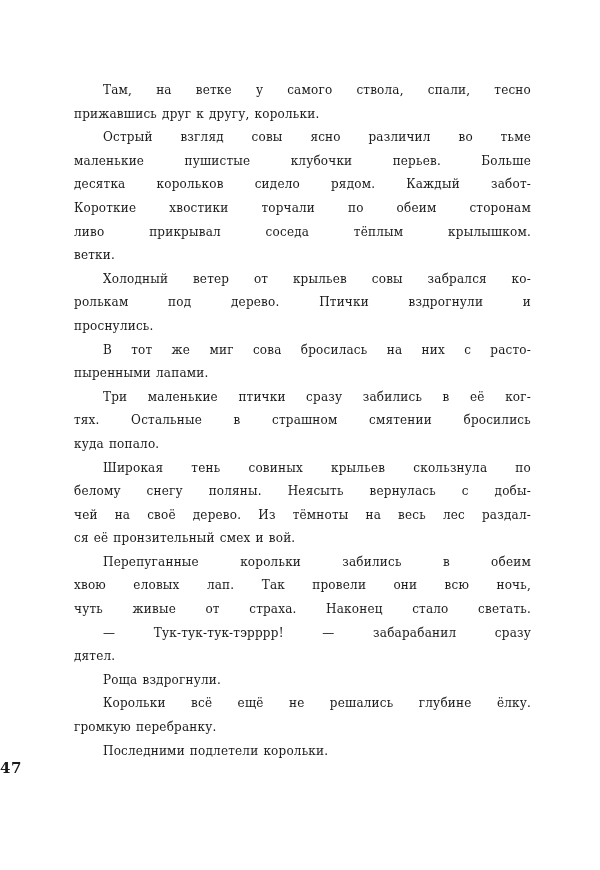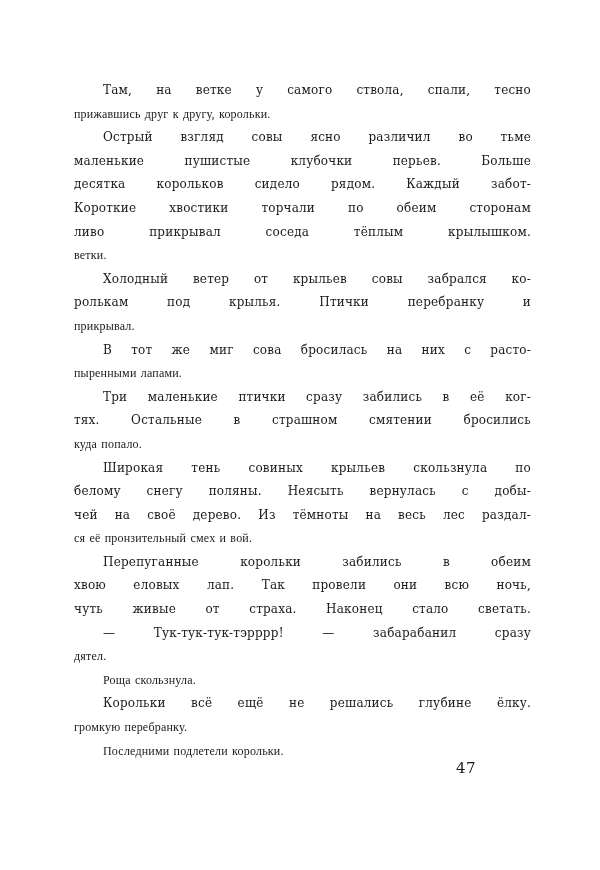--- a/index.html
+++ b/index.html
@@ -35,63 +35,62 @@
       text-align: justify;
       text-align-last: justify;
       letter-spacing: 0.2px;
       word-spacing: 1px;
     }
     .line.indent {
       padding-left: 29px;
     }
     .line.last {
       text-align-last: left;
-      font-family: Liberation Serif, serif;
     }
     .page-number {
       position: absolute;
       left: 0;
       width: 476px;
       top: 759px;
-      text-align: right;
+      text-align: left;
       font-family: "DejaVu Serif", "Liberation Serif", serif;
-      font-weight: normal;
+      font-weight: bold;
       font-size: 15px;
       letter-spacing: 0.5px;
     }
   </style>
 </head>
 <body>
 
 <div class="page">
   <div class="text-block" id="text-block">
       <div class="line indent">Там, на ветке у самого ствола, спали, тесно</div>
       <div class="line last">прижавшись друг к другу, корольки.</div>
       <div class="line indent">Острый взгляд совы ясно различил во тьме</div>
       <div class="line">маленькие пушистые клубочки перьев. Больше</div>
       <div class="line">десятка корольков сидело рядом. Каждый забот-</div>
       <div class="line">Короткие хвостики торчали по обеим сторонам</div>
       <div class="line">ливо прикрывал соседа тёплым крылышком.</div>
       <div class="line last">ветки.</div>
       <div class="line indent">Холодный ветер от крыльев совы забрался ко-</div>
-      <div class="line">ролькам под крылья. Птички перебранку и</div>
-      <div class="line last">прикрывал.</div>
+      <div class="line">ролькам под дерево. Птички вздрогнули и</div>
+      <div class="line last">проснулись.</div>
       <div class="line indent">В тот же миг сова бросилась на них с расто-</div>
       <div class="line last">пыренными лапами.</div>
       <div class="line indent">Три маленькие птички сразу забились в её ког-</div>
       <div class="line">тях. Остальные в страшном смятении бросились</div>
       <div class="line last">куда попало.</div>
       <div class="line indent">Широкая тень совиных крыльев скользнула по</div>
       <div class="line">белому снегу поляны. Неясыть вернулась с добы-</div>
       <div class="line">чей на своё дерево. Из тёмноты на весь лес раздал-</div>
       <div class="line last">ся её пронзительный смех и вой.</div>
       <div class="line indent">Перепуганные корольки забились в обеим</div>
       <div class="line">хвою еловых лап. Так провели они всю ночь,</div>
       <div class="line">чуть живые от страха. Наконец стало светать.</div>
       <div class="line indent">— Тук-тук-тук-тэрррр! — забарабанил сразу</div>
       <div class="line last">дятел.</div>
-      <div class="line indent last">Роща скользнула.</div>
+      <div class="line indent last">Роща вздрогнули.</div>
       <div class="line indent">Корольки всё ещё не решались глубине ёлку.</div>
       <div class="line last">громкую перебранку.</div>
       <div class="line indent last">Последними подлетели корольки.</div>
     </div>
   <div class="page-number">47</div>
 </div>
 
 </body></html>

